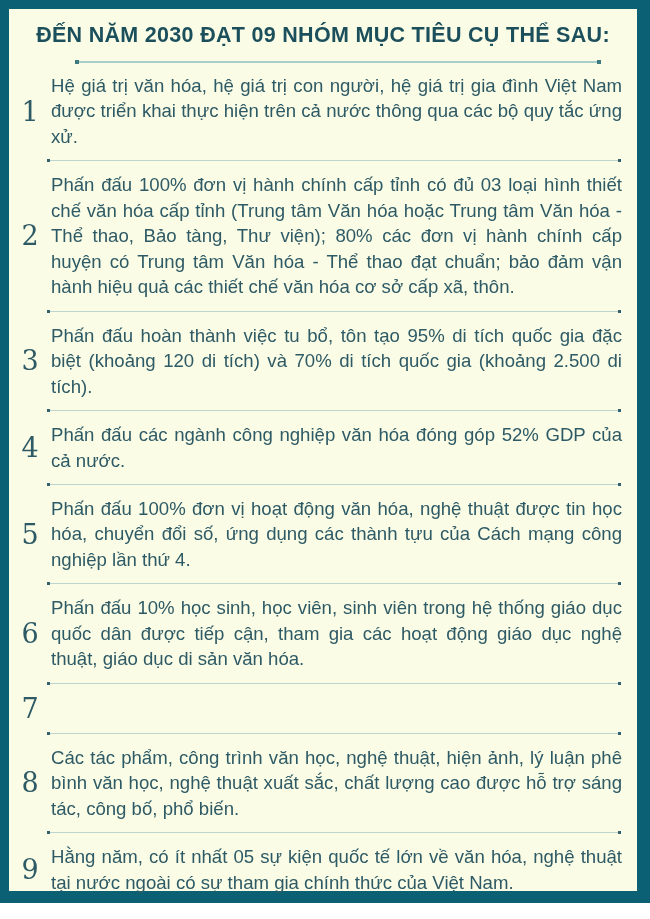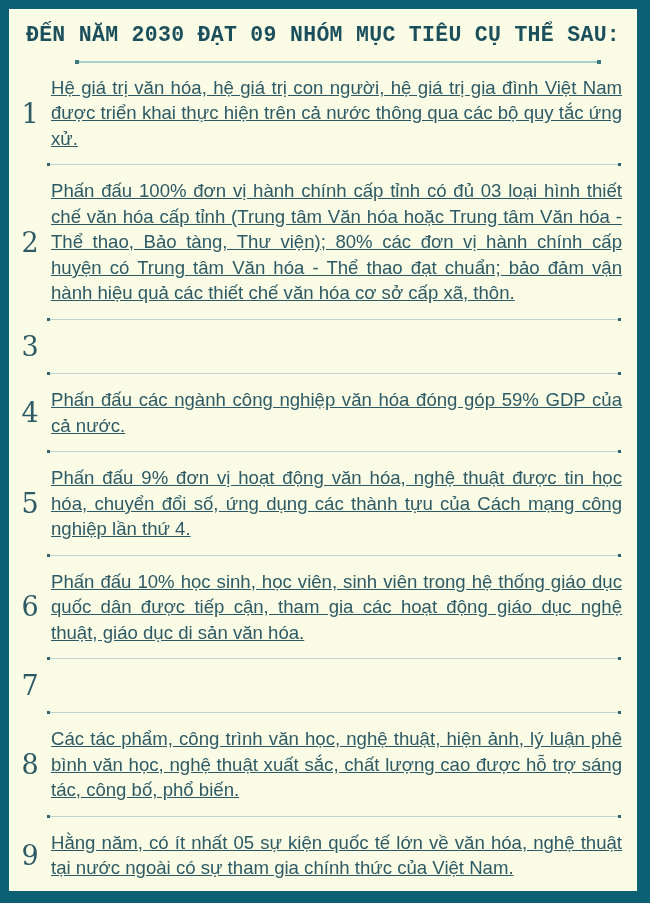--- a/index.html
+++ b/index.html
@@ -21,21 +21,20 @@
     border: 9px solid #0b6073;
     border-right-width: 13px;
     border-bottom-width: 12px;
     background: #fafce5;
     display: flex;
     flex-direction: column;
   }
   .title-wrap {
     padding: 13px 10px 0 10px;
     text-align: center;
-    font-family: Liberation Mono, monospace;
   }
   .title {
     color: #1c4f5c;
     font-size: 21.5px;
     font-weight: bold;
     letter-spacing: 0.3px;
     line-height: 1.25;
   }
   .title-divider {
     position: relative;
@@ -74,21 +73,20 @@
     color: #2e5a66;
     line-height: 1;
   }
   .txt {
     flex: 1;
     color: #2e5a66;
     font-size: 18.6px;
     line-height: 1.37;
     text-align: justify;
     padding-right: 15px;
-    text-decoration: underline;
   }
   .sep {
     position: relative;
     height: 1px;
     background: #bdd4cf;
     margin: 7px 16px 7px 38px;
   }
   .sep::before, .sep::after {
     content: "";
     position: absolute;
@@ -118,32 +116,33 @@
     <div class="sep"></div>
 
     <div class="item">
       <div class="num">2</div>
       <div class="txt">Phấn đấu 100% đơn vị hành chính cấp tỉnh có đủ 03 loại hình thiết chế văn hóa cấp tỉnh (Trung tâm Văn hóa hoặc Trung tâm Văn hóa - Thể thao, Bảo tàng, Thư viện); 80% các đơn vị hành chính cấp huyện có Trung tâm Văn hóa - Thể thao đạt chuẩn; bảo đảm vận hành hiệu quả các thiết chế văn hóa cơ sở cấp xã, thôn.</div>
     </div>
     <div class="sep"></div>
 
     <div class="item">
       <div class="num">3</div>
+      <div class="txt">Phấn đấu hoàn thành việc tu bổ, tôn tạo 95% di tích quốc gia đặc biệt (khoảng 120 di tích) và 70% di tích quốc gia (khoảng 2.500 di tích).</div>
     </div>
     <div class="sep"></div>
 
     <div class="item">
       <div class="num">4</div>
-      <div class="txt">Phấn đấu các ngành công nghiệp văn hóa đóng góp 59% GDP của cả nước.</div>
+      <div class="txt">Phấn đấu các ngành công nghiệp văn hóa đóng góp 52% GDP của cả nước.</div>
     </div>
     <div class="sep"></div>
 
     <div class="item">
       <div class="num">5</div>
-      <div class="txt">Phấn đấu 9% đơn vị hoạt động văn hóa, nghệ thuật được tin học hóa, chuyển đổi số, ứng dụng các thành tựu của Cách mạng công nghiệp lần thứ 4.</div>
+      <div class="txt">Phấn đấu 100% đơn vị hoạt động văn hóa, nghệ thuật được tin học hóa, chuyển đổi số, ứng dụng các thành tựu của Cách mạng công nghiệp lần thứ 4.</div>
     </div>
     <div class="sep"></div>
 
     <div class="item">
       <div class="num">6</div>
       <div class="txt">Phấn đấu 10% học sinh, học viên, sinh viên trong hệ thống giáo dục quốc dân được tiếp cận, tham gia các hoạt động giáo dục nghệ thuật, giáo dục di sản văn hóa.</div>
     </div>
     <div class="sep"></div>
 
     <div class="item">

